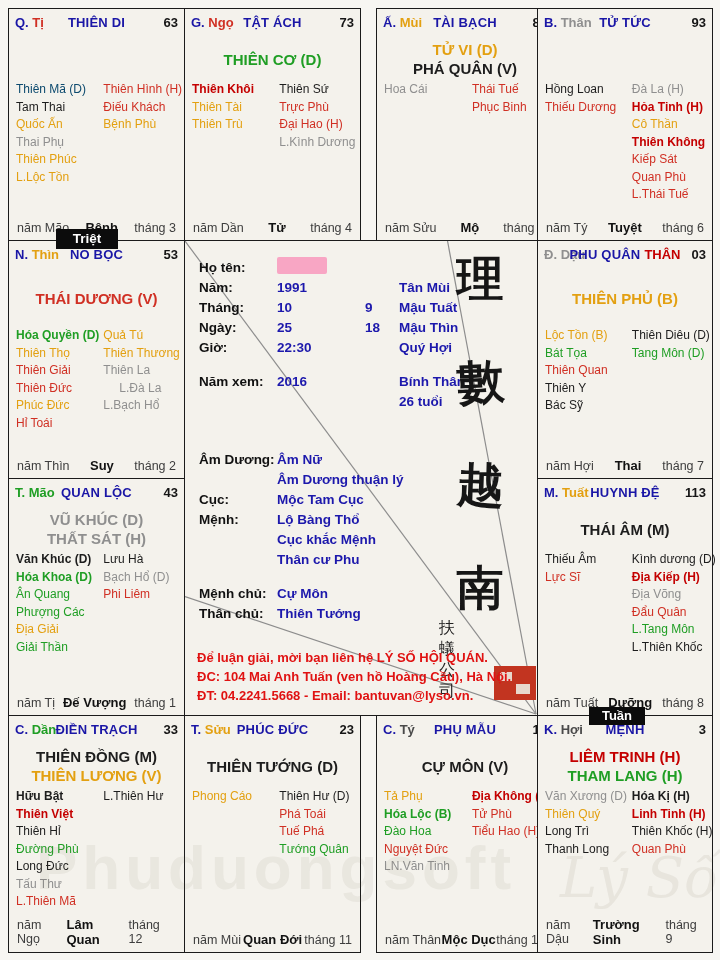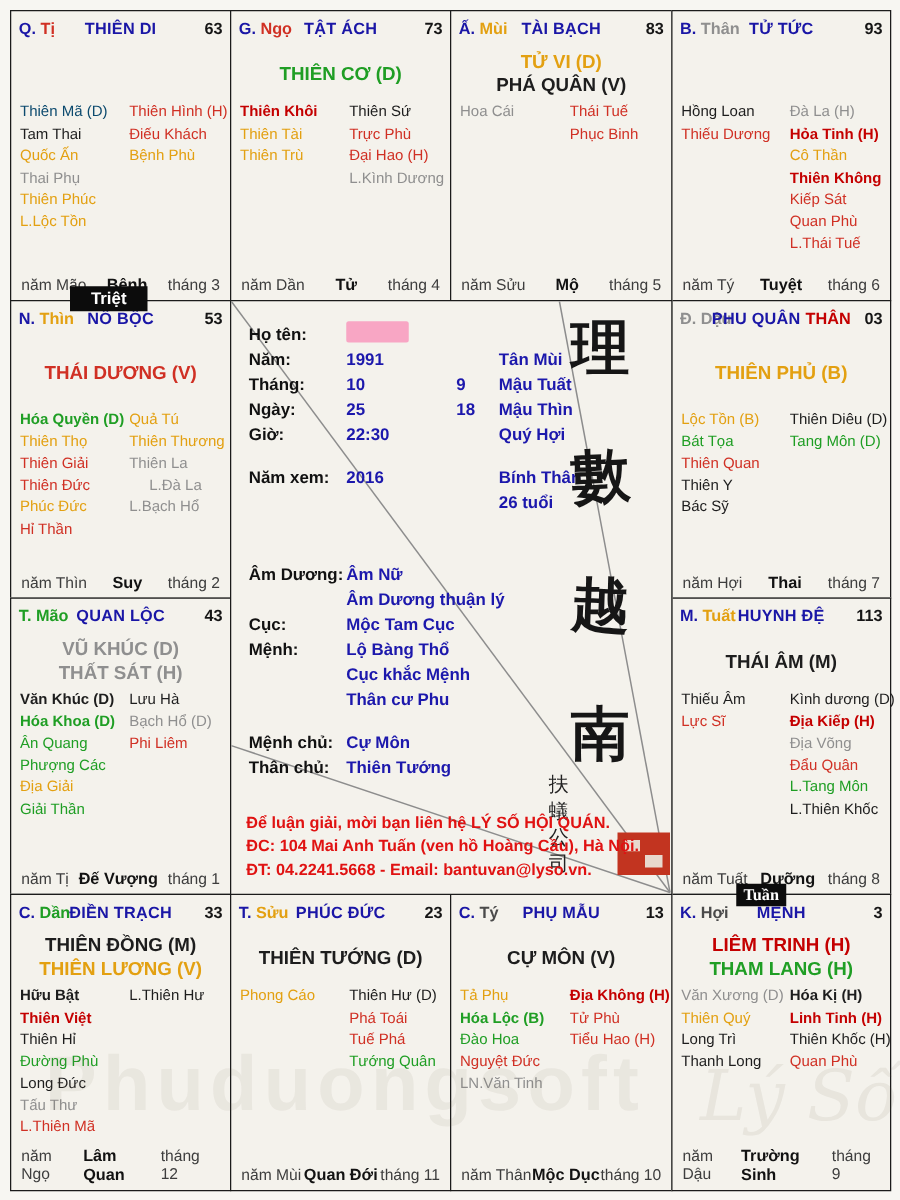--- a/index.html
+++ b/index.html
@@ -1,21 +1,21 @@
 <!DOCTYPE html>
 <html><head>
 <meta charset="utf-8">
 <style>
   html,body{margin:0;padding:0;background:#ffffff;}
   body{font-family:"Liberation Sans","DejaVu Sans",sans-serif;}
   #board{position:relative;width:720px;height:960px;background:#f7f6f2;overflow:hidden;}
 
   
   .palace{position:absolute;box-sizing:border-box;border:1px solid #1b1b1b;background:#f4f2ec;z-index:2;}
-  .c1{left:8px;width:177px}.c2{left:184px;width:177px}.c3{left:360px;width:178px}.c4{left:537px;width:176px}
+  .c1{left:8px;width:177px}.c2{left:184px;width:177px}.c3{left:376px;width:178px}.c4{left:537px;width:176px}
   .r1{top:8px;height:233px}.r2{top:240px;height:239px}.r3{top:478px;height:238px}.r4{top:715px;height:238px}
 
   .p-head{position:relative;height:26px;}
   .p-stem-group{position:absolute;left:6px;top:6px;font-size:13px;font-weight:bold;white-space:nowrap;}
   .p-title{position:absolute;left:0;right:0;top:6px;text-align:center;font-size:13px;font-weight:bold;white-space:nowrap;}
   .p-name{letter-spacing:.2px;}
   .p-extra{margin-left:4px;}
   .p-num{position:absolute;right:6px;top:6px;font-size:13px;font-weight:bold;color:#151515;}
   .p-main{min-height:44px;display:flex;flex-direction:column;justify-content:center;padding-top:2px;}
   .r2 .p-main{min-height:58px;}
@@ -44,21 +44,21 @@
   #big-callig span:nth-child(2){transform:rotate(-3deg);}
   #big-callig span:nth-child(3){transform:rotate(2deg);}
   #small-callig{position:absolute;left:252px;bottom:14px;width:20px;z-index:1;font-family:"DejaVu Serif",serif;font-size:16px;line-height:21px;color:#222;text-align:center;}
   #seal{position:absolute;right:1px;bottom:15px;width:42px;height:34px;background:#c23420;z-index:1;box-shadow:inset 0 0 0 2px #c23420;}
   #seal::before{content:"";position:absolute;left:6px;top:6px;width:12px;height:9px;background:#e8d8cd;}
   #seal::after{content:"";position:absolute;right:6px;bottom:6px;width:14px;height:10px;background:#e8d8cd;}
 
   
   .badge{position:absolute;background:#0c0c0c;color:#ffffff;font-weight:bold;text-align:center;z-index:6;}
   #badge-triet{left:56px;top:229px;width:62px;height:20px;font-size:13.5px;line-height:20px;}
-  #badge-tuan{left:589px;top:707px;width:40px;height:18px;font-size:13px;line-height:18px;font-family:Liberation Serif, serif;}
+  #badge-tuan{left:589px;top:707px;width:56px;height:18px;font-size:13px;line-height:18px;}
 
   
   .wm{position:absolute;z-index:3;pointer-events:none;white-space:nowrap;}
   #wm-left{left:36px;top:832px;font-size:62px;font-weight:bold;letter-spacing:5px;color:rgba(110,100,80,0.08);}
   #wm-right{left:560px;top:845px;font-size:56px;font-style:italic;font-family:"DejaVu Serif",serif;color:rgba(110,100,80,0.09);}
 </style>
 </head>
 <body>
 
 <div id="board">
@@ -181,21 +181,21 @@
     <div class="p-main">
         <div class="main-star" style="color: rgb(208, 48, 36);">THÁI DƯƠNG (V)</div>
       </div>
     <div class="p-stars">
       <div class="col-l">
           <div class="star b" style="color: rgb(31, 158, 36);">Hóa Quyền (D)</div>
           <div class="star" style="color: rgb(227, 160, 17);">Thiên Thọ</div>
           <div class="star" style="color: rgb(208, 48, 36);">Thiên Giải</div>
           <div class="star" style="color: rgb(208, 48, 36);">Thiên Đức</div>
           <div class="star" style="color: rgb(227, 160, 17);">Phúc Đức</div>
-          <div class="star" style="color: rgb(208, 48, 36);">Hỉ Thần</div>
+          <div class="star" style="color: rgb(208, 48, 36);">Hỉ Toái</div>
         </div>
       <div class="col-r">
           <div class="star" style="color: rgb(227, 160, 17);">Quả Tú</div>
           <div class="star" style="color: rgb(227, 160, 17);">Thiên Thương</div>
           <div class="star" style="color: rgb(143, 143, 143);">Thiên La</div>
           <div class="star" style="color: rgb(143, 143, 143); margin-left: 16px;">L.Đà La</div>
           <div class="star" style="color: rgb(143, 143, 143);">L.Bạch Hổ</div>
         </div>
     </div>
     <div class="p-foot">

